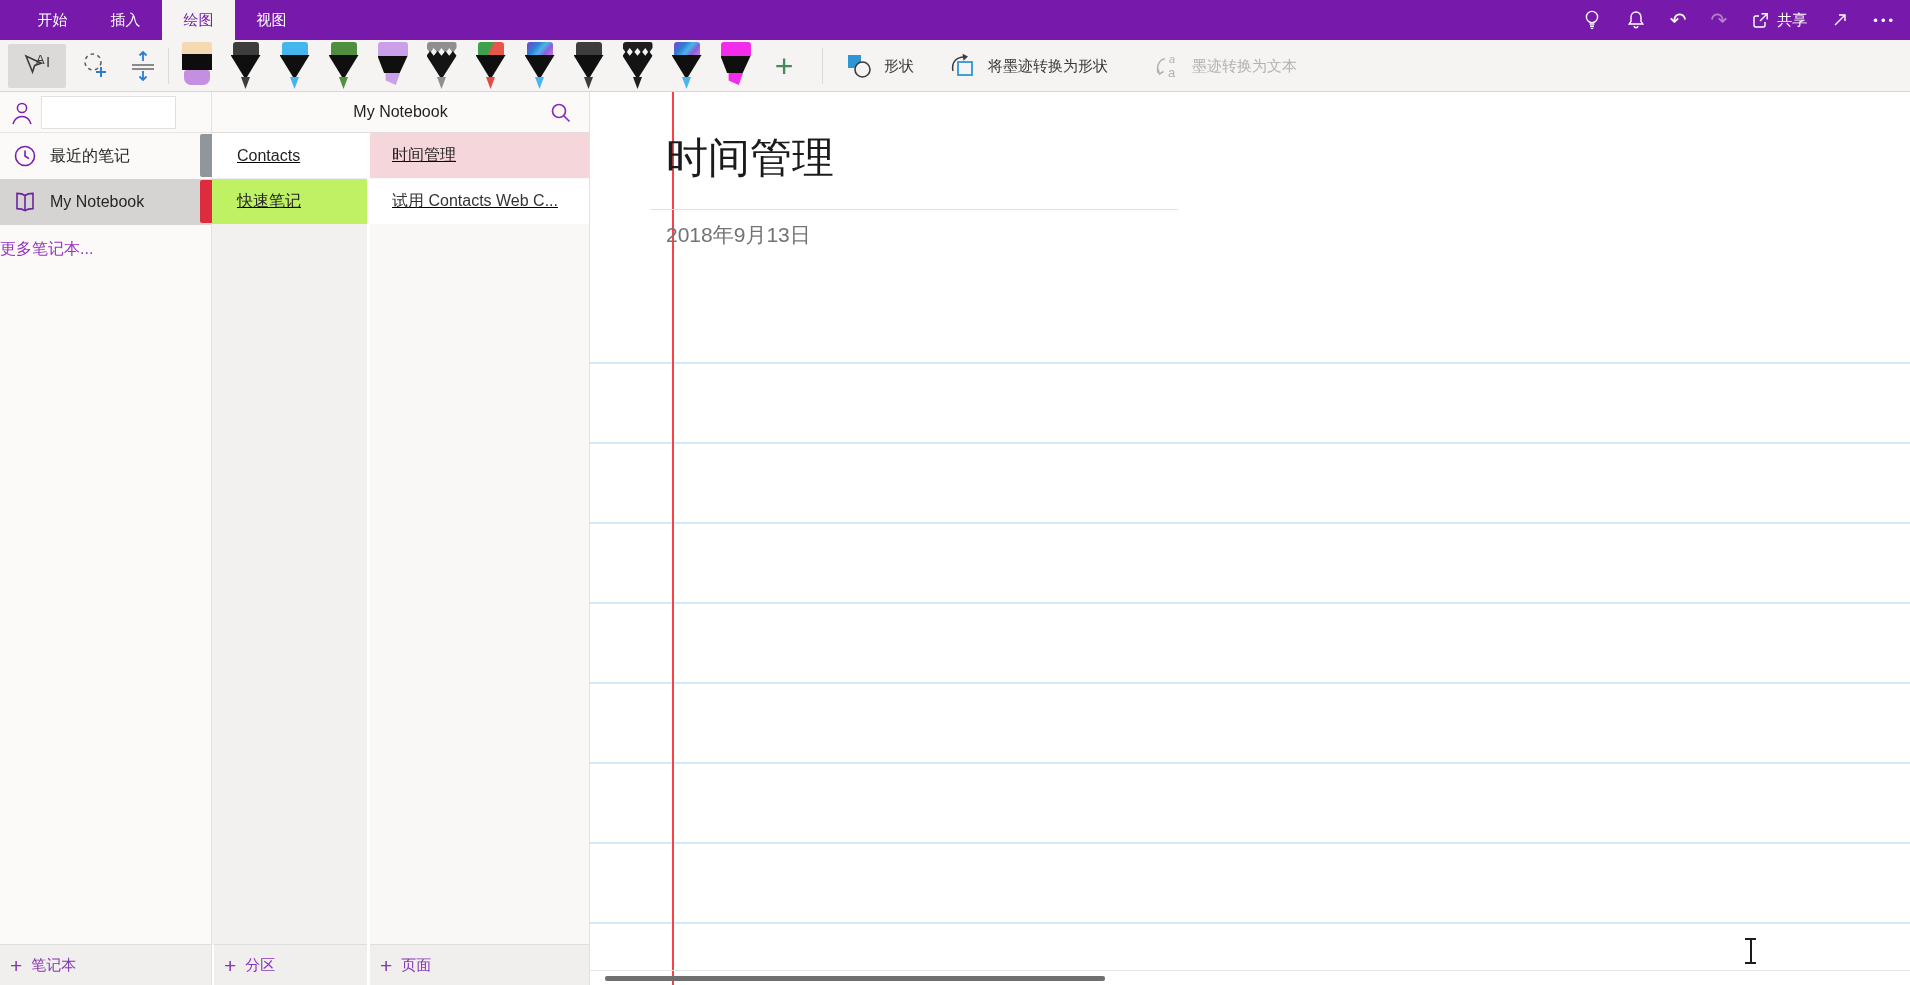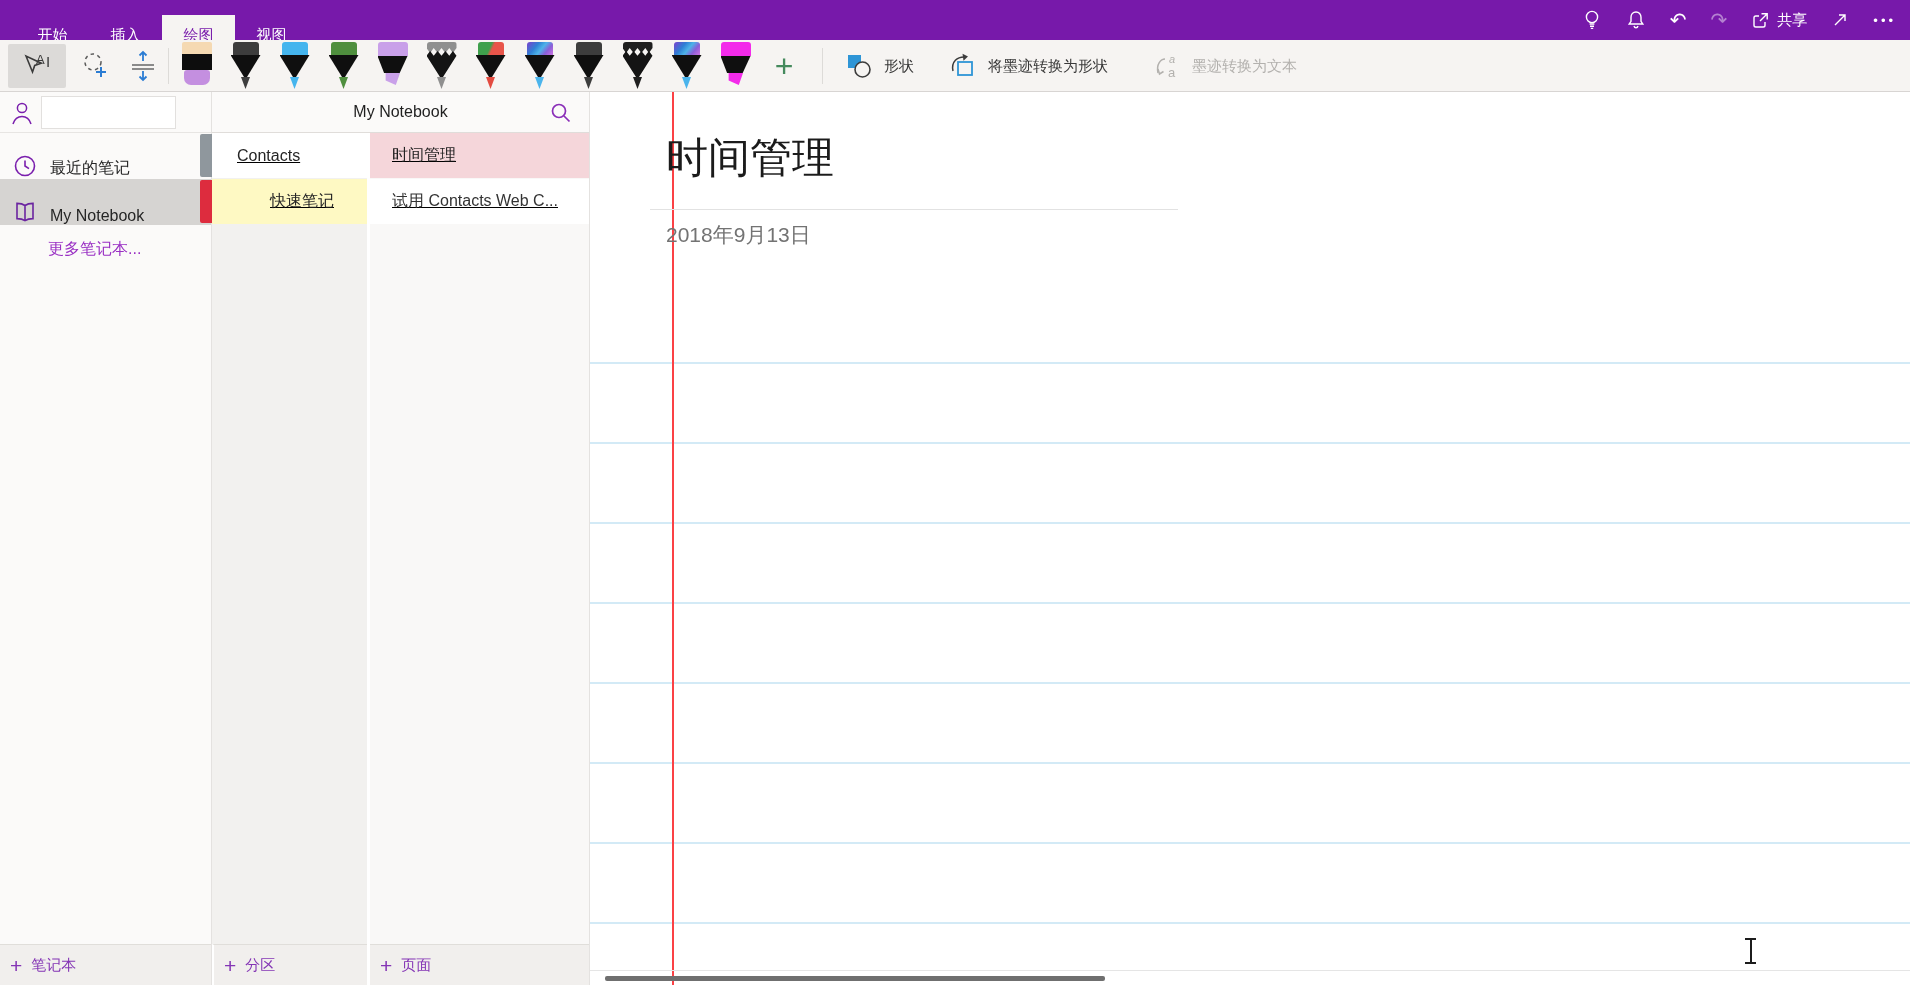--- a/index.html
+++ b/index.html
@@ -1,21 +1,21 @@
 <!DOCTYPE html>
 <html><head>
 <meta charset="utf-8">
 <style>
   html,body{margin:0;padding:0;background:#fff;}
   *{box-sizing:border-box;font-family:"Liberation Sans","DejaVu Sans",sans-serif;}
   .app{position:relative;width:1910px;height:985px;overflow:hidden;background:#fff;}
 
   
   .titlebar{position:relative;height:40px;background:#7719aa;color:#fff;}
-  .tabs{position:absolute;left:16px;top:15px;height:40px;display:flex;}
+  .tabs{position:absolute;left:16px;top:0;height:40px;display:flex;}
   .tab{width:73px;height:40px;display:flex;align-items:center;justify-content:center;
        font-size:15px;color:#fff;cursor:default;}
   .tab.selected{background:#f6f4f2;color:#7719aa;}
   .tb-right{position:absolute;right:14px;top:0;height:40px;display:flex;align-items:center;gap:24px;}
   .tb-ic{display:flex;align-items:center;gap:7px;color:#fff;font-size:15px;}
   .glyph{font-size:20px;line-height:1;color:#fff;}
   .glyph.dim{opacity:.45;}
   .dots{font-size:13px;letter-spacing:3px;color:#fff;}
 
   
@@ -46,37 +46,37 @@
   .rbtn.disabled{color:#b3b1ae;}
 
   
   .main{display:flex;height:893px;}
 
   .sidebar{position:relative;width:212px;background:#fbfaf9;border-right:1px solid #e4e2e0;flex:none;}
   .sb-search-row{position:relative;height:41px;border-bottom:1px solid #e7e5e3;}
   .sb-search-row svg{position:absolute;left:9px;top:7px;}
   .sb-search{position:absolute;left:41px;top:4px;width:135px;height:33px;border:1px solid #e2e0de;
              background:#fff;outline:none;padding:0 8px;font-size:14px;}
-  .sb-item{height:46px;display:flex;align-items:flex-end;padding-left:12px;gap:12px;font-size:16px;color:#262626;}
+  .sb-item{height:46px;display:flex;align-items:center;padding-left:12px;gap:12px;font-size:16px;color:#262626;}
   .sb-item.sel{background:#d6d4d2;}
-  .sb-more{margin-top:14px;padding-left:48px;font-size:16px;color:#9a30c4;}
+  .sb-more{margin-top:14px;font-size:16px;color:#9a30c4;}
   .bbar{position:absolute;bottom:0;left:0;right:0;height:41px;background:#f1efed;border-top:1px solid #e0deda;
         display:flex;align-items:center;gap:9px;padding-left:10px;font-size:15px;color:#8435b5;}
   .plusP{font-size:21px;font-weight:300;line-height:1;color:#8435b5;}
 
   .nbpanel{position:relative;width:378px;background:#f2f1ef;border-right:1px solid #e4e2e0;flex:none;}
   .nb-header{position:relative;height:41px;background:#fbfaf9;border-bottom:1px solid #e0ddda;
              display:flex;align-items:center;justify-content:center;font-size:16px;color:#1f1f1f;}
   .nb-header svg{position:absolute;right:16px;top:9px;}
   .nb-cols{display:flex;height:852px;text-decoration:underline;}
   .col-sections{position:relative;width:155px;background:#f2f1ef;}
   .col-pages{position:relative;flex:1;background:#f9f8f7;border-left:3px solid #fff;}
   .srow{position:relative;height:45px;margin-bottom:1px;background:#fff;display:flex;align-items:center;
         padding-left:25px;font-size:16px;color:#252525;}
-  .srow.sel{background:#fef9c3;justify-content:center;}
+  .srow.sel{background:#bef264;}
   .stab{position:absolute;left:-12px;top:1px;width:12px;height:43px;border-radius:2px 0 0 2px;}
   .prow{position:relative;height:45px;margin-bottom:1px;background:#fff;display:flex;align-items:center;
         padding-left:22px;font-size:16px;color:#333;white-space:nowrap;overflow:hidden;}
   .prow.sel{background:#f5d6da;color:#1d1d1d;}
   .bbar2{border-left:2px solid #fff;}
 
   .canvas{position:relative;flex:1;background:#fff;overflow:hidden;}
   .rule{position:absolute;left:0;right:0;height:2px;background:#d3eaf6;}
   .redline{position:absolute;left:82px;top:0;bottom:0;width:2px;background:#fb4145;}
   .page-title{position:absolute;left:76px;top:40px;font-size:42px;color:#1b1b1b;line-height:1.25;}

